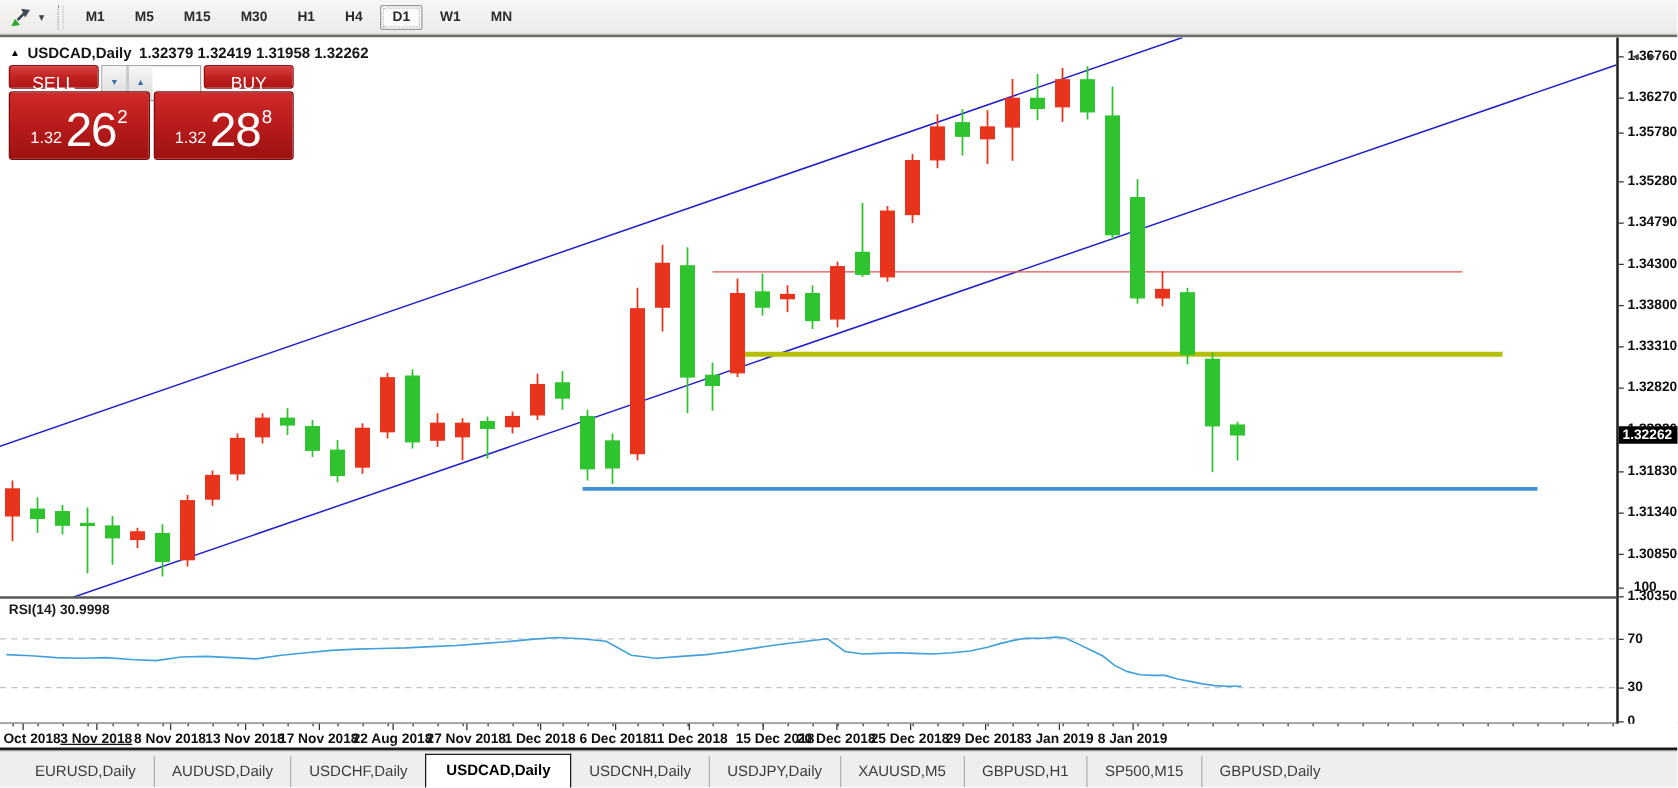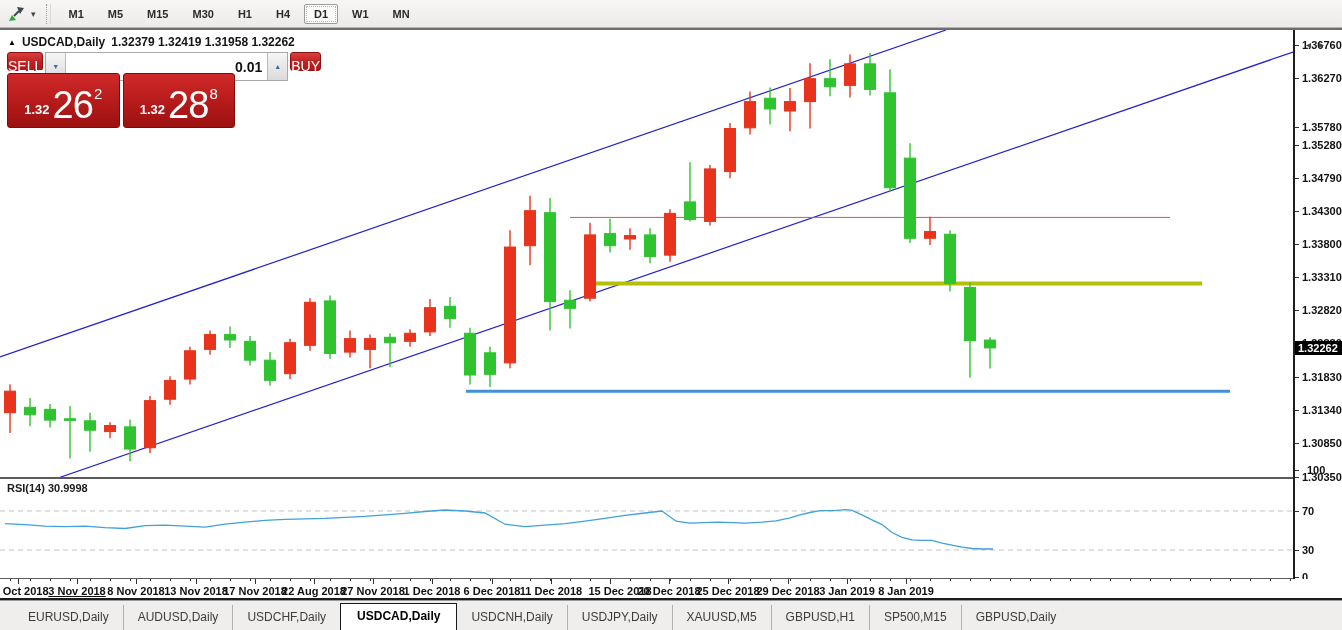--- a/index.html
+++ b/index.html
@@ -41,21 +41,21 @@
   .spin { flex:1; display:flex; height:29px; border:1px solid #a8a8a8; background:#fff; margin:0 2px; }
   .spin-btn { width:20px; display:flex; align-items:center; justify-content:center; font-size:7px; color:#3a6ea5;
     background:linear-gradient(#f6f6f6,#dadada); }
   .spin-btn.dn { border-right:1px solid #bbb; }
   .spin-btn.up { border-left:1px solid #bbb; }
   .vol-input { flex:1; border:none; outline:none; text-align:right; font-size:14px; font-weight:bold;
     font-family:"Liberation Sans",sans-serif; padding-right:5px; color:#111; }
   .trade-row2 { display:flex; gap:3px; margin-top:2px; height:55px; }
   .price-panel { flex:1; background:linear-gradient(#d02a2a,#b81b1b 50%,#9d1111); border:1px solid #7e0c0c;
     border-radius:3px; color:#fff; display:flex; align-items:flex-end; justify-content:center; padding-bottom:5px; }
-  .pp-prefix { font-size:13px; font-weight:bold; margin:0 3px 5px 0; }
+  .pp-prefix { font-size:13px; font-weight:normal; margin:0 3px 5px 0; }
   .pp-big { font-size:38px; line-height:34px; letter-spacing:-1px; }
   .pp-sup { font-size:15px; margin:0 0 20px 1px; }
 
   
   .price-axis { position:absolute; left:1293px; top:0; width:49px; height:568px; border-left:2px solid #1f1f1f; background:#fff; }
   .pl { position:absolute; left:0; height:12px; line-height:12px; font-size:11px; font-weight:bold; color:#111;
     padding-left:7px; white-space:nowrap; }
   .pl::before { content:""; position:absolute; left:0; top:6px; width:4px; height:1px; background:#333; }
   .cur-tag { position:absolute; left:0; width:49px; height:14px; background:#000; color:#fff; font-size:11px;
     font-weight:bold; line-height:14px; padding-left:3px; }
@@ -219,21 +219,20 @@
       <span class="marker">▲</span>
       <span>USDCAD,Daily</span>
       <span>1.32379 1.32419 1.31958 1.32262</span>
     </div>
 
     <div class="trade">
       <div class="trade-row1">
         <div class="btn-sell">SELL</div>
         <div class="spin">
           <div class="spin-btn dn">▼</div>
-          <input class="vol-input" value="0.01" style="">
           <div class="spin-btn up">▲</div>
         </div>
         <div class="btn-buy">BUY</div>
       </div>
       <div class="trade-row2">
         <div class="price-panel">
           <span class="pp-prefix">1.32</span>
           <span class="pp-big">26</span>
           <span class="pp-sup">2</span>
         </div>
@@ -252,21 +251,21 @@
         <line x1="0" y1="71" x2="1293" y2="71" stroke="#c3c3c3" stroke-width="1" stroke-dasharray="5 4"></line>
         <polyline points="5,44.7 25,45.6 45,47.1 65,47.6 85,47.1 105,48.6 125,49.5 145,46.6 165,46.1 185,47.1 205,48.1 225,45.2 245,43.2 265,41.3 285,40.3 305,39.8 325,39.3 345,38.3 365,37.4 385,35.9 405,34.4 425,32.5 445,31.0 465,32.0 485,34.0 505,45.2 525,47.6 545,46.1 565,44.7 585,42.2 605,39.3 625,36.4 645,34.0 662,32.0 676,42.2 690,44.2 704,43.7 718,43.2 732,43.7 746,44.2 762,43.2 776,41.8 790,38.8 800,35.9 810,33.5 820,31.7 835,31.6 845,30.7 852,31.4 862,35.9 872,40.8 882,45.6 892,53.5 902,58.3 912,60.8 922,61.3 932,61.3 942,64.2 952,66.1 962,68.1 972,69.5 982,70.0 993,70.0" fill="none" stroke="#42a0dc" stroke-width="1.3"></polyline>
       </svg>
     <div class="rsi-label">RSI(14) 30.9998</div>
 
     <div class="divider2"></div>
 
     <div class="price-axis" id="price-axis">
         <div class="pl" style="top: 9px;">1.36760</div>
         <div class="pl" style="top: 42px;">1.36270</div>
-        <div class="pl" style="top: 91px;">1.35780</div>
+        <div class="pl" style="top: 70px;">1.35780</div>
         <div class="pl" style="top: 109px;">1.35280</div>
         <div class="pl" style="top: 142px;">1.34790</div>
         <div class="pl" style="top: 175px;">1.34300</div>
         <div class="pl" style="top: 208px;">1.33800</div>
         <div class="pl" style="top: 241px;">1.33310</div>
         <div class="pl" style="top: 274px;">1.32820</div>
         <div class="pl" style="top: 307px;">1.32330</div>
         <div class="pl" style="top: 341px;">1.31830</div>
         <div class="pl" style="top: 374px;">1.31340</div>
         <div class="pl" style="top: 407px;">1.30850</div>

